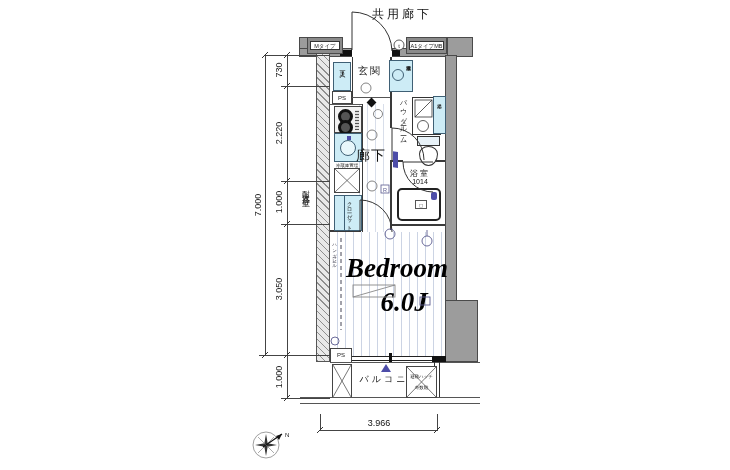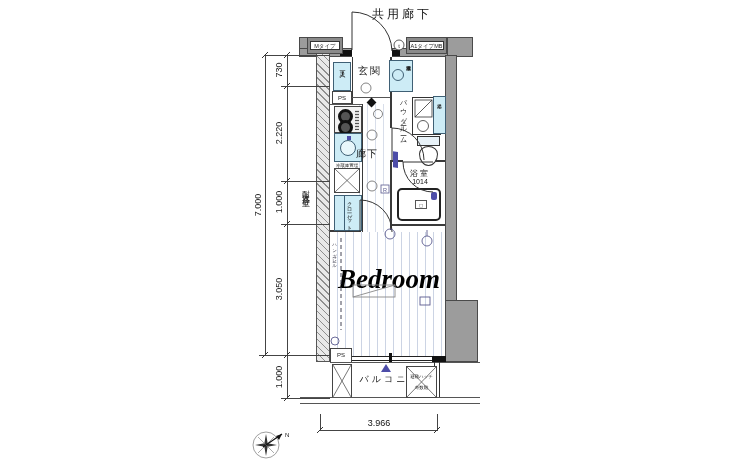--- a/index.html
+++ b/index.html
@@ -99,21 +99,22 @@
   <div class="whitebox" style="left:417px;top:136px;width:23px;height:10px;border-color:#333;background:#e8f2f8;"></div>
   <div class="abs" style="left:419px;top:146px;width:19px;height:20px;border:1px solid #333;border-radius:50% 50% 50% 50%/40% 40% 60% 60%;background:#fff;box-sizing:border-box;"></div>
 
   <div class="lbl" style="left:402px;top:168px;width:36px;text-align:center;font-size:8px;letter-spacing:2px;">浴室</div>
   <div class="lbl" style="left:402px;top:178px;width:36px;text-align:center;font-size:7px;">1014</div>
   <div class="whitebox" style="left:397px;top:188px;width:44px;height:33px;border:2px solid #222;border-radius:5px;">
     <div class="whitebox" style="left:16px;top:10px;width:12px;height:9px;border-color:#555;font-size:5px;line-height:8px;text-align:center;color:#555;">◻</div>
     <div class="abs" style="right:2px;top:2px;width:6px;height:8px;background:#4d4da8;border-radius:2px;"></div>
   </div>
 
-  <div class="abs bedroomtxt" style="left:330px;top:263px;width:118px;">Bedroom</div>
+  <div class="abs bedroomtxt" style="left:330px;top:252px;width:118px;padding-left:8px;">Bedroom</div>
+  <div class="abs bedroomtxt" style="left:345px;top:286px;width:118px;">6.0J</div>
   <div class="vtext" style="position:absolute;left:332px;top:240px;height:76px;font-size:4.5px;color:#445;letter-spacing:0;">ハンガーレール</div>
 
   <div class="abs" style="left:352px;top:356px;width:80px;height:5px;border-top:1.5px solid #222;border-bottom:1.5px solid #222;box-sizing:border-box;"></div>
   <div class="blackbar" style="left:389px;top:353px;width:3px;height:10px;"></div>
   <div class="blackbar" style="left:345px;top:356px;width:7px;height:6px;"></div>
   <div class="blackbar" style="left:432px;top:356px;width:14px;height:6px;"></div>
   <div class="tri-up" style="left:381px;top:364px;"></div>
 
   <div class="whitebox" style="left:330px;top:348px;width:22px;height:15px;text-align:center;font-size:6px;line-height:13px;">
     <span>PS</span>
@@ -127,21 +128,21 @@
   <div class="thin" style="left:446px;top:362px;width:34px;height:1px;"></div>
   <div class="lbl" style="left:352px;top:373px;width:76px;text-align:center;font-size:9px;letter-spacing:3px;">バルコニー</div>
 
   <div class="whitebox" style="left:406px;top:366px;width:31px;height:32px;">
     <div class="abs" style="left:0;top:7px;width:100%;text-align:center;font-size:4.5px;background:#fff;">避難ハッチ</div>
     <div class="abs" style="left:0;top:18px;width:100%;text-align:center;font-size:4.5px;background:#fff;">奇数階</div>
   </div>
 
   <div class="lbl" style="left:372px;top:6px;width:80px;font-size:12px;letter-spacing:3px;">共用廊下</div>
   <div class="lbl" style="left:358px;top:64px;font-size:10px;letter-spacing:2px;">玄関</div>
-  <div class="lbl" style="left:356px;top:147px;font-size:10px;letter-spacing:1px;">廊下</div>
+  <div class="lbl" style="left:356px;top:147px;font-size:14px;letter-spacing:1px;">廊下</div>
   <div class="vtext" style="position:absolute;left:398px;top:94px;height:80px;font-size:7px;letter-spacing:1px;">パウダールーム</div>
   <div class="vtext" style="position:absolute;left:299px;top:184px;height:90px;font-size:8px;letter-spacing:2px;color:#222;">耐火遮音壁</div>
 
   <div class="dimline" style="left:287px;top:55px;width:1px;height:343px;"></div>
   <div class="dimline" style="left:265px;top:55px;width:1px;height:300px;"></div>
   <div class="dimline" style="left:265px;top:55px;width:65px;height:1px;"></div>
   <div class="dimline" style="left:281px;top:86px;width:49px;height:1px;"></div>
   <div class="dimline" style="left:281px;top:181px;width:49px;height:1px;"></div>
   <div class="dimline" style="left:281px;top:224px;width:49px;height:1px;"></div>
   <div class="dimline" style="left:259px;top:355px;width:71px;height:1px;"></div>

